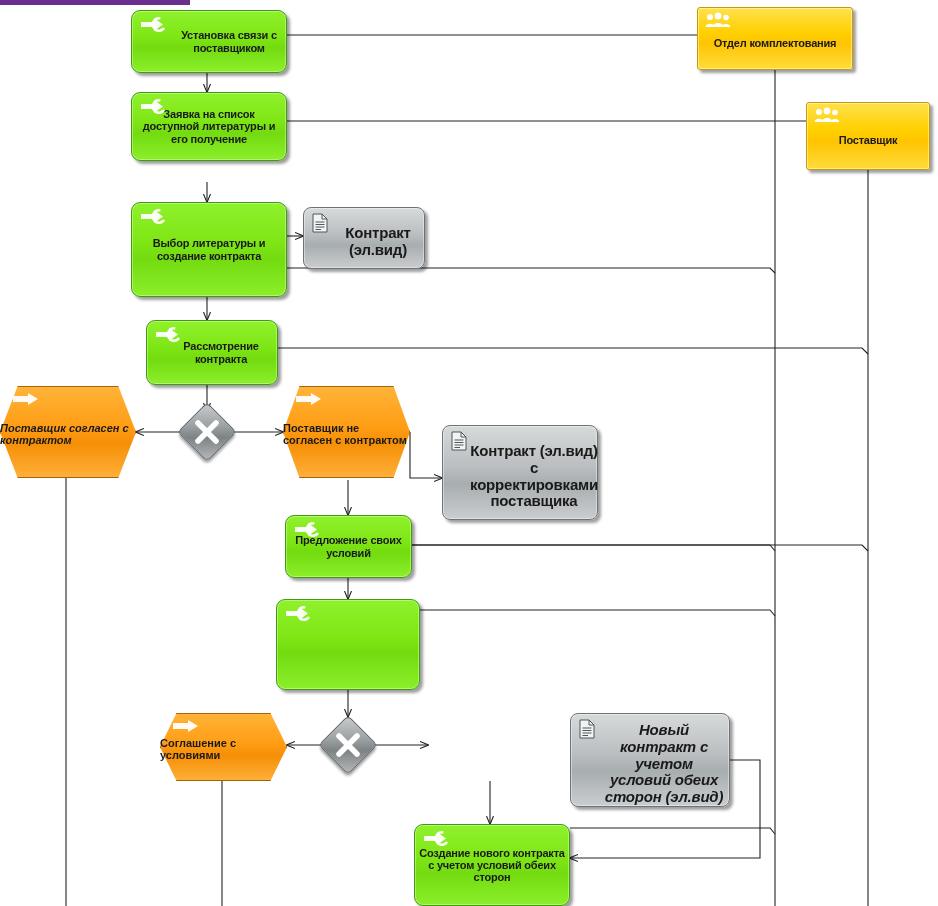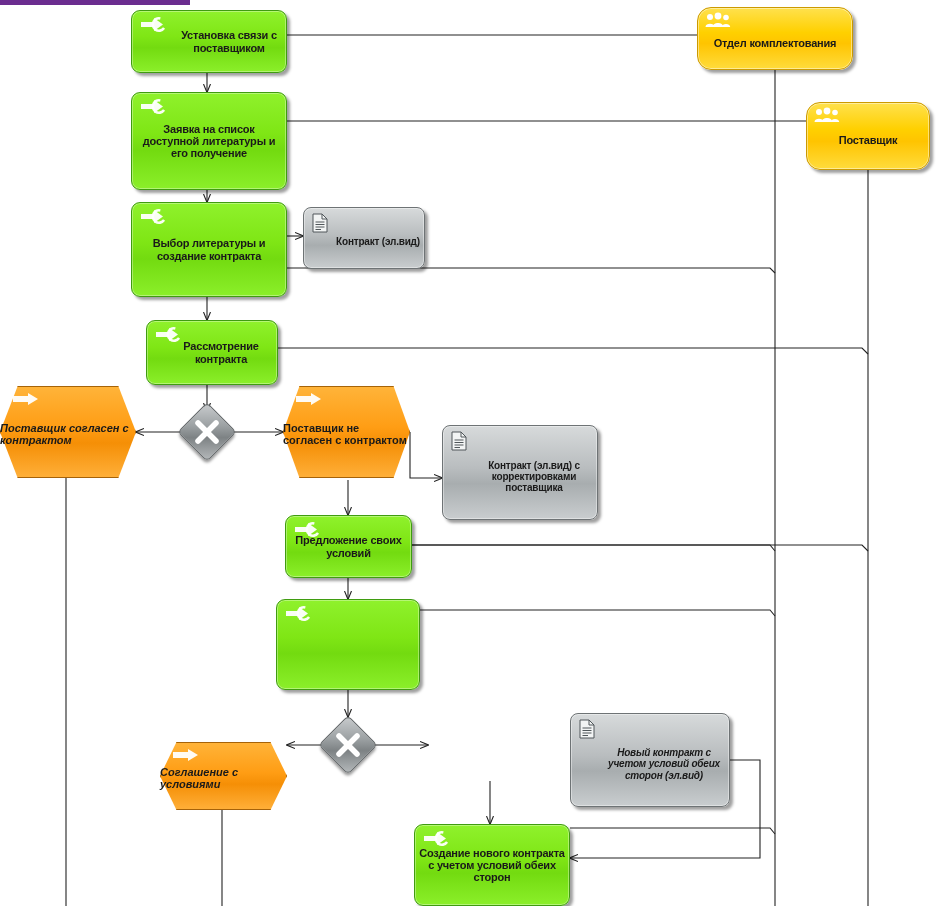--- a/index.html
+++ b/index.html
@@ -32,25 +32,25 @@
      clip-path:polygon(13% 0%,87% 0%,100% 50%,87% 100%,13% 100%,0% 50%);
      box-shadow:inset 0 0 0 1px rgba(150,85,0,.85);}
   .hex .lbl{position:absolute;left:0;right:0;top:50%;transform:translateY(-42%);
             font-size:11px;color:#1a1a1a;font-weight:bold;line-height:1.12;}
   .hex-icon{position:absolute;left:12px;top:6px;width:28px;height:14px;z-index:4;}
 
   
   .doc{border-radius:8px;border:1px solid #6e7375;
        background:linear-gradient(180deg,#d7dadb 0%,#b9bdbf 45%,#a8adaf 62%,#c9cdcf 100%);
        box-shadow:3px 3px 3px rgba(0,0,0,.38), inset 0 0 0 1px rgba(255,255,255,.40);}
-  .doc .lbl{font-size:10px;margin-top:8px;margin-left:28px;}
+  .doc .lbl{font-size:15px;margin-top:8px;margin-left:28px;}
   .doc-icon{position:absolute;left:8px;top:5px;width:16px;height:20px;z-index:4;}
 
   
-  .pool{border-radius:14px;border:1px solid #cc9a00;
+  .pool{border-radius:3px;border:1px solid #cc9a00;
         background:linear-gradient(180deg,#ffe14d 0%,#ffd000 40%,#ffc400 58%,#ffdc3c 100%);
         box-shadow:3px 3px 3px rgba(0,0,0,.38), inset 0 0 0 1px rgba(255,255,255,.45);}
   .pool .lbl{font-size:11px;margin-top:9px;}
   .pool-icon{position:absolute;left:7px;top:4px;width:26px;height:16px;z-index:4;}
 
   
   .gw{position:absolute;}
   .gw .gwshape{position:absolute;inset:0;transform:rotate(45deg);border-radius:5px;
        background:linear-gradient(135deg,#c9ccce 0%,#9ba0a2 40%,#7d8284 60%,#b6babc 100%);
        border:1px solid #5f6466;box-shadow:2px 2px 3px rgba(0,0,0,.40);}
@@ -134,21 +134,21 @@
   <div class="node task" style="left:131px;top:10px;width:156px;height:63px;padding-left:40px;">
     <span class="task-icon">
       <svg viewBox="0 0 30 17" width="30" height="17">
         <path d="M2,6 H15 V2 L24,8.5 L15,15 V11 H2 Z" fill="#ffffff" opacity=".95"></path>
         <circle cx="20" cy="8.5" r="6.2" fill="none" stroke="#ffffff" stroke-width="2.6" opacity=".95" stroke-dasharray="26 14" transform="rotate(35 20 8.5)"></circle>
       </svg>
     </span>
     <span class="lbl">Установка связи с поставщиком</span>
   </div>
 
-  <div class="node task" style="left:131px;top:92px;width:156px;height:98px;">
+  <div class="node task" style="left:131px;top:92px;width:156px;height:69px;">
     <span class="task-icon">
       <svg viewBox="0 0 30 17" width="30" height="17">
         <path d="M2,6 H15 V2 L24,8.5 L15,15 V11 H2 Z" fill="#ffffff" opacity=".95"></path>
         <circle cx="20" cy="8.5" r="6.2" fill="none" stroke="#ffffff" stroke-width="2.6" opacity=".95" stroke-dasharray="26 14" transform="rotate(35 20 8.5)"></circle>
       </svg>
     </span>
     <span class="lbl">Заявка на список доступной литературы и его получение</span>
   </div>
 
   <div class="node task" style="left:131px;top:202px;width:156px;height:95px;">
@@ -215,21 +215,21 @@
     <div class="hexshape"></div>
     <div class="hexline"></div>
     <span class="hex-icon">
       <svg viewBox="0 0 28 14" width="28" height="14">
         <path d="M1,4 H16 V1 L26,7 L16,13 V10 H1 Z" fill="#ffffff" opacity=".95"></path>
       </svg>
     </span>
     <span class="lbl">Поставщик не согласен с контрактом</span>
   </div>
 
-  <div class="hex" style="left:160px;top:742px;width:127px;height:68px;font-style:italic;">
+  <div class="hex" style="left:160px;top:713px;width:127px;height:68px;">
     <div class="hexshape"></div>
     <div class="hexline"></div>
     <span class="hex-icon">
       <svg viewBox="0 0 28 14" width="28" height="14">
         <path d="M1,4 H16 V1 L26,7 L16,13 V10 H1 Z" fill="#ffffff" opacity=".95"></path>
       </svg>
     </span>
     <span class="lbl">Соглашение с условиями</span>
   </div>
 

